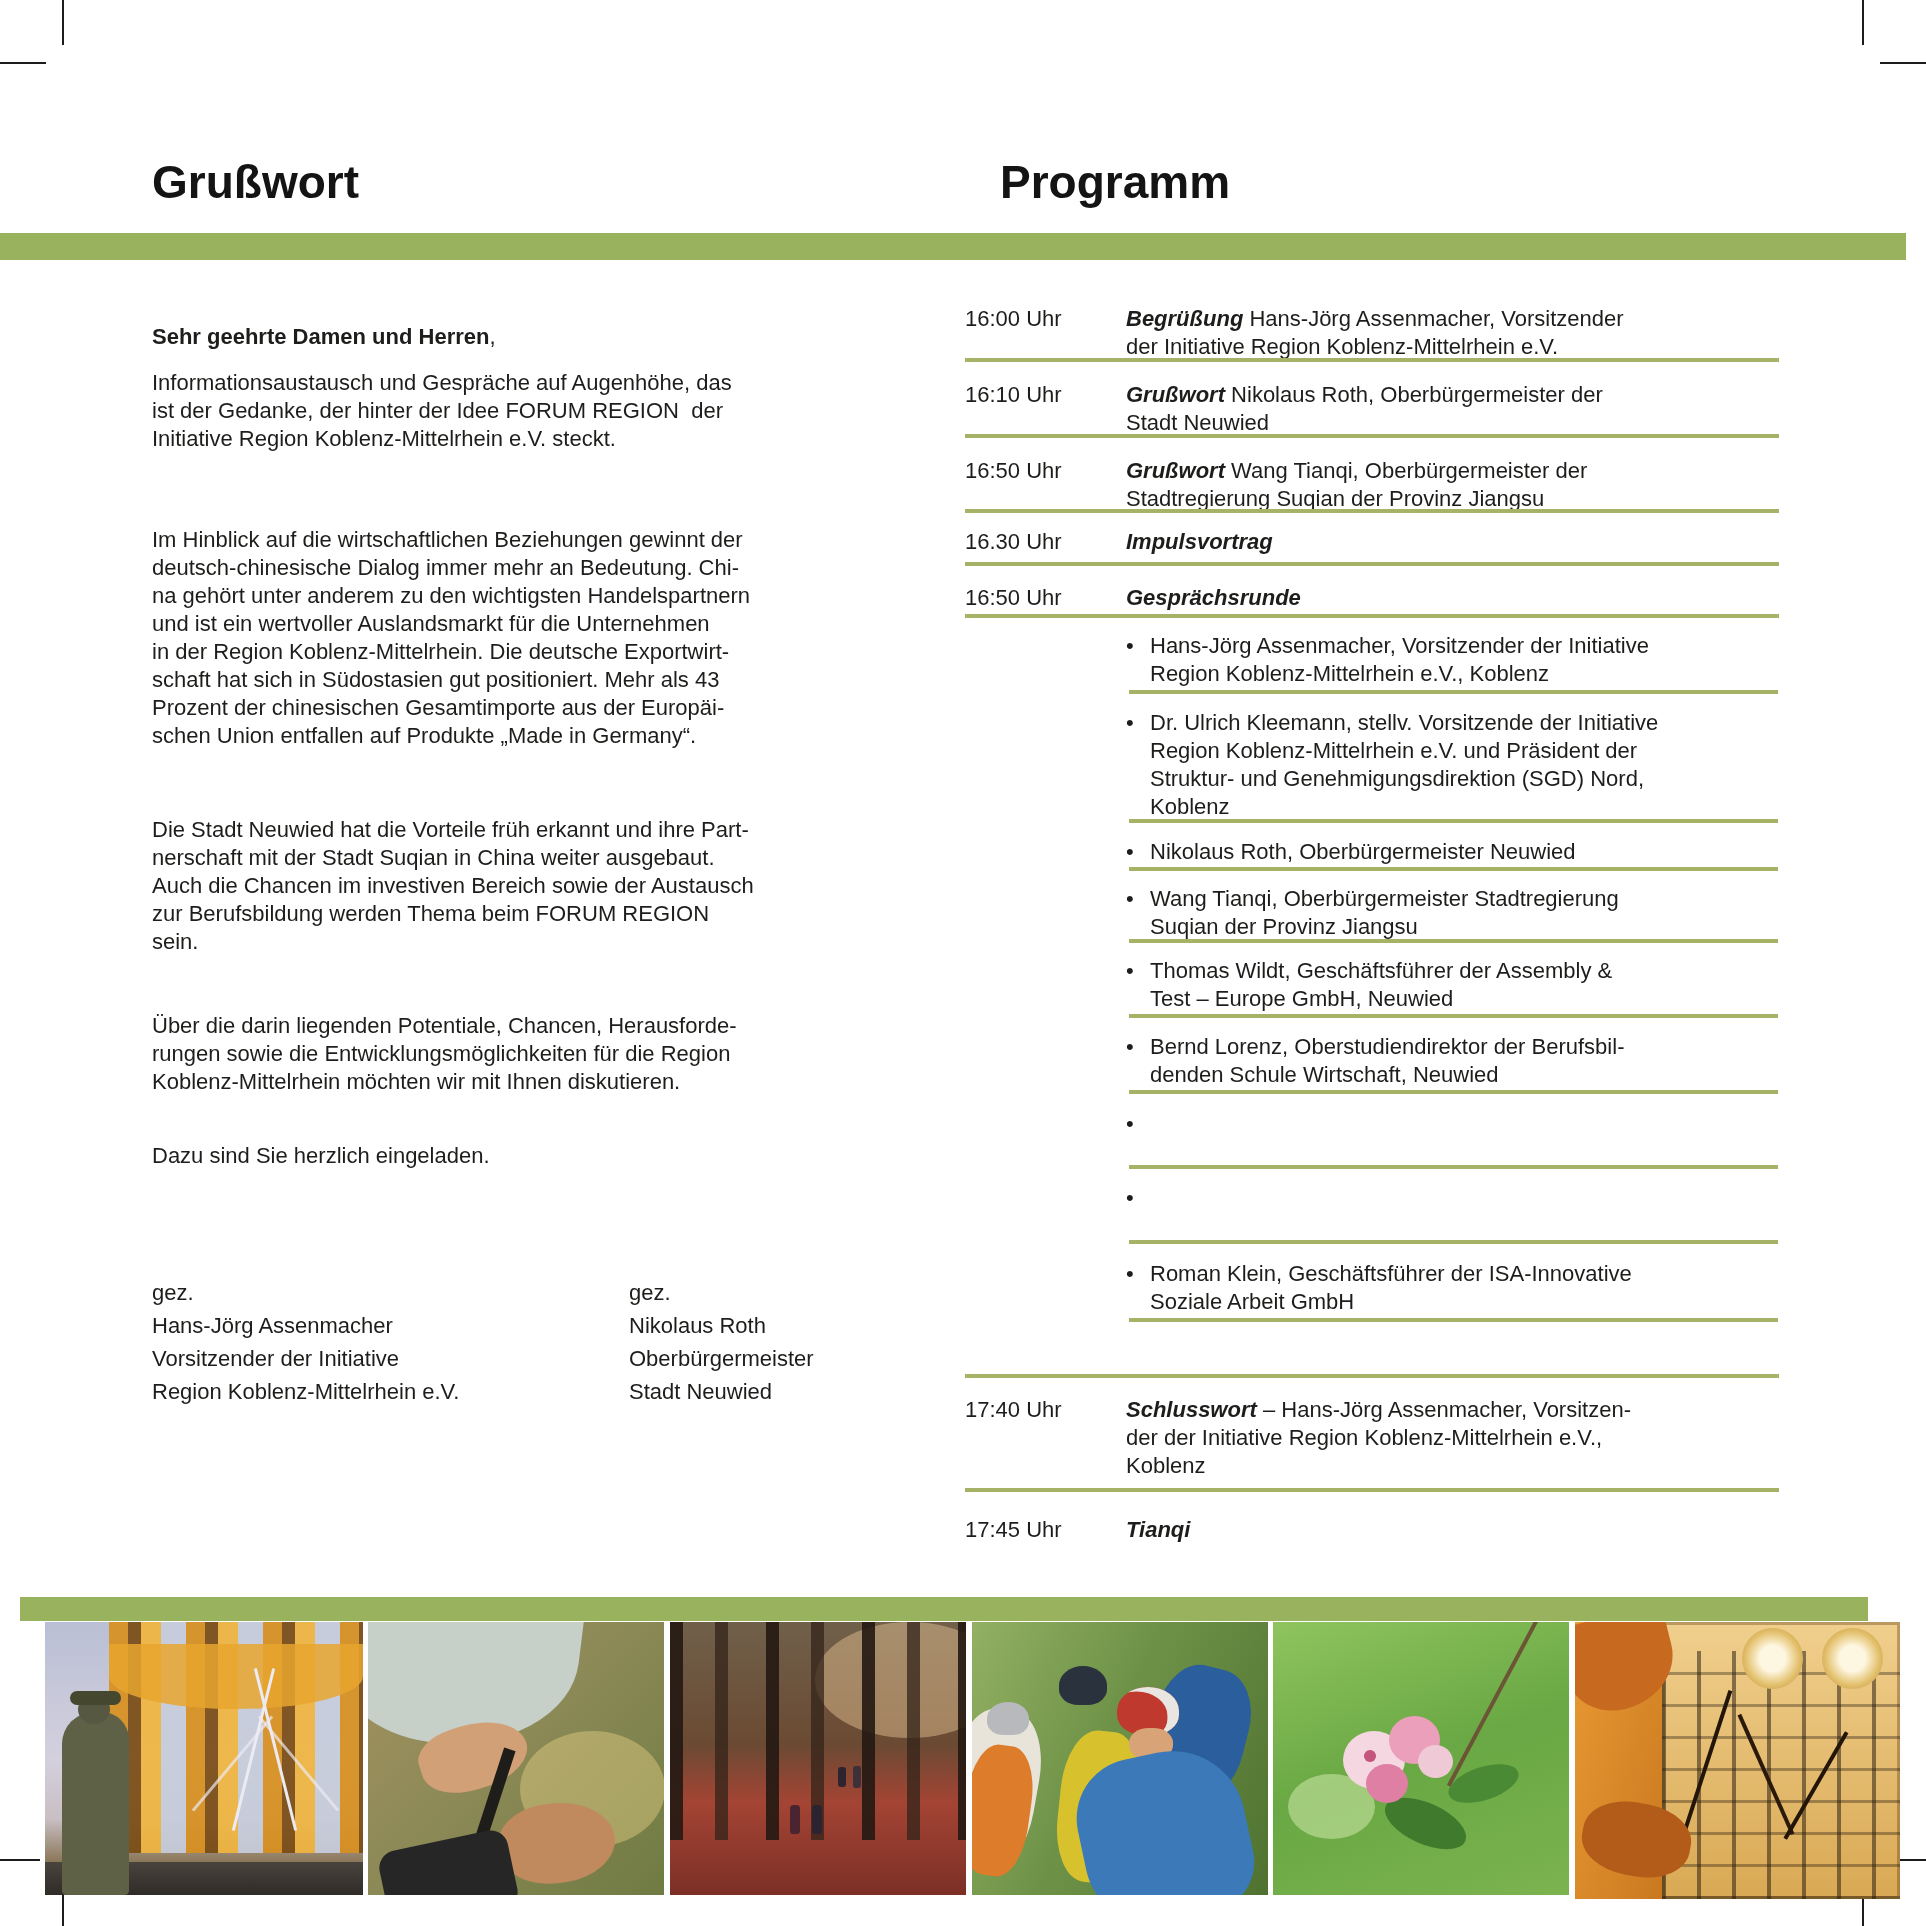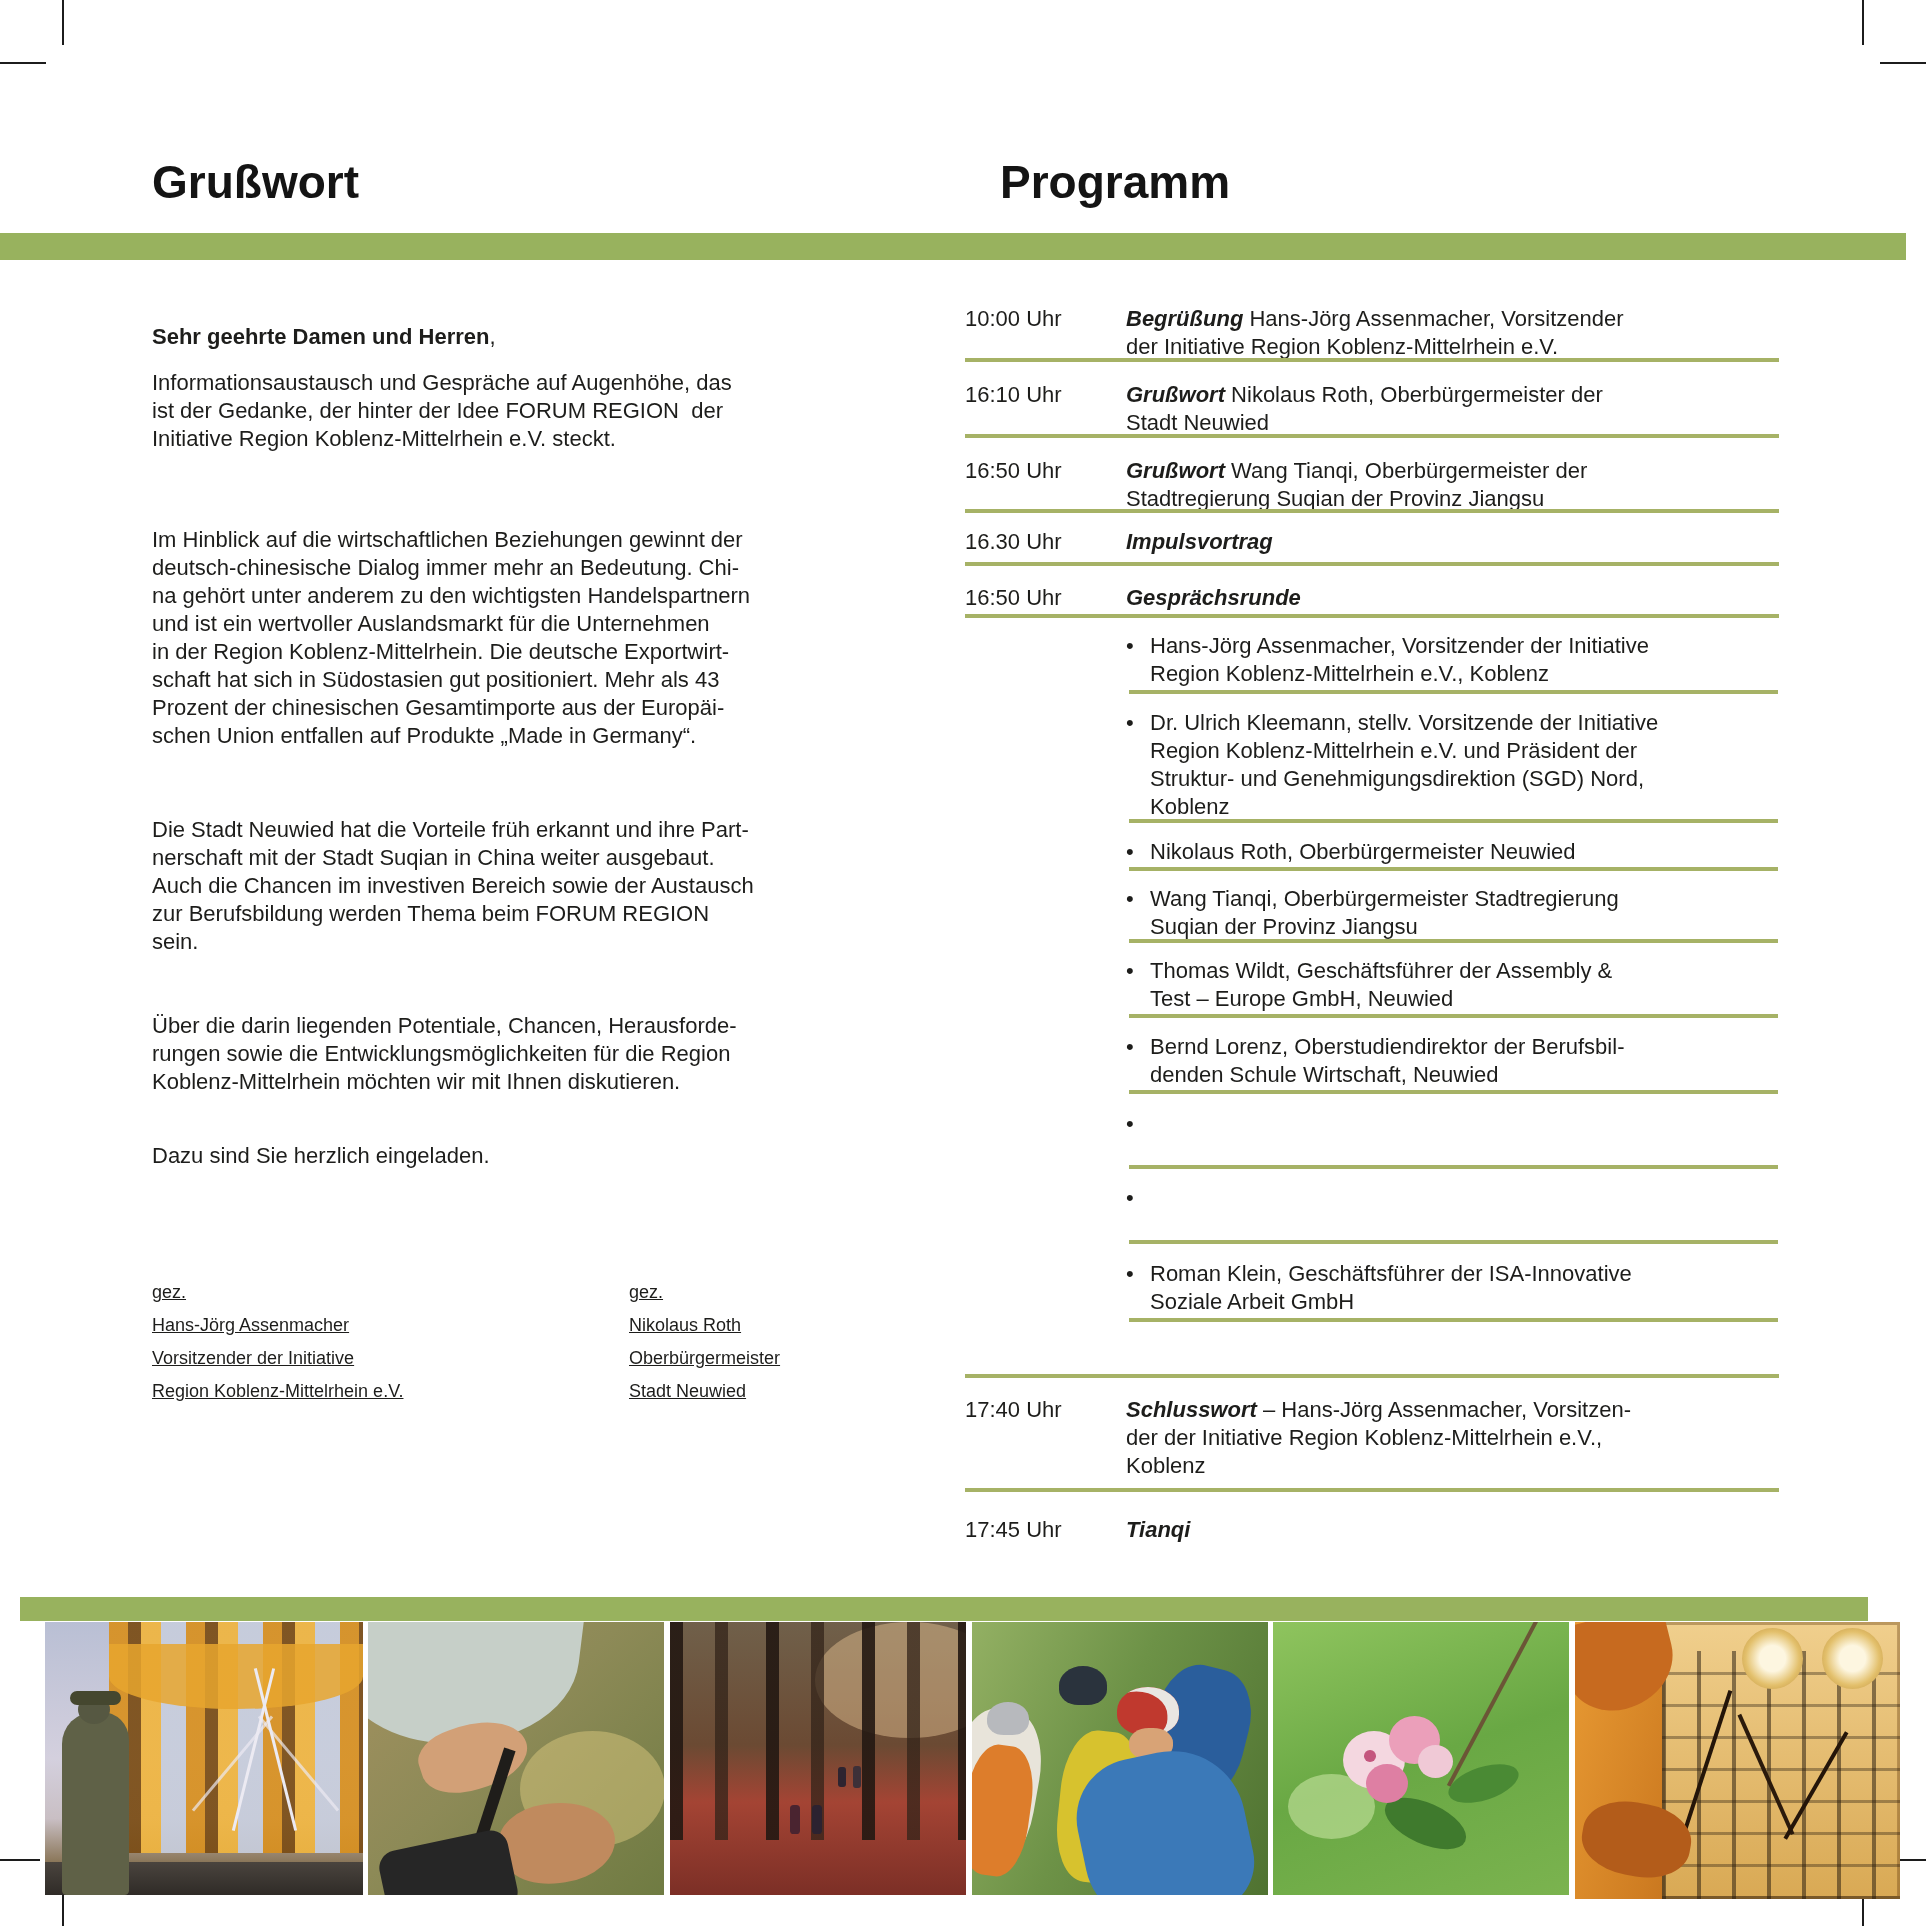--- a/index.html
+++ b/index.html
@@ -7,21 +7,21 @@
          font-family:"Liberation Sans",sans-serif;color:#1d1d1b;}
   
   .mark{position:absolute;background:#1c1c1c;}
   
   .title{position:absolute;top:155px;font-size:46px;font-weight:bold;letter-spacing:0;color:#141414;}
   
   .bar{position:absolute;background:#98b25e;}
   
   .para{position:absolute;left:152px;width:769px;font-size:22px;line-height:28px;white-space:pre-wrap;}
   .bold{font-weight:bold;}
-  .sig{position:absolute;width:450px;font-size:18px;line-height:33px;white-space:pre-wrap;text-decoration:underline;}
+  .sig{position:absolute;width:450px;font-size:22px;line-height:33px;white-space:pre-wrap;}
   
   .row{position:absolute;left:965px;width:814px;font-size:22px;line-height:28px;}
   .t{position:absolute;left:0;top:0;width:145px;}
   .d{position:absolute;left:161px;top:0;width:653px;}
   .kw{font-weight:bold;font-style:italic;}
   .rest{white-space:pre-wrap;}
   .sep{position:absolute;left:965px;width:814px;height:4.4px;background:#a6b266;}
   .bsep{position:absolute;left:1129px;width:649px;height:4.4px;background:#a6b266;}
   .bullet{position:absolute;left:1126px;width:656px;font-size:22px;line-height:28px;display:flex;}
   .bm{flex:0 0 24px;}
@@ -129,21 +129,21 @@
   <div class="sig" style="left:152px;top:1276px">gez.
 Hans-Jörg Assenmacher
 Vorsitzender der Initiative
 Region Koblenz-Mittelrhein e.V.</div>
   <div class="sig" style="left:629px;top:1276px">gez.
 Nikolaus Roth
 Oberbürgermeister
 Stadt Neuwied</div>
 
   <div class="row" style="top:305px">
-    <span class="t">10:00 Uhr</span>
+    <span class="t">16:00 Uhr</span>
     <span class="d"><span class="kw">Begrüßung</span><span class="rest"> Hans-Jörg Assenmacher, Vorsitzender
 der Initiative Region Koblenz-Mittelrhein e.V.</span></span>
   </div>
   <div class="sep" style="top:358px"></div>
 
   <div class="row" style="top:381px">
     <span class="t">16:10 Uhr</span>
     <span class="d"><span class="kw">Grußwort</span><span class="rest"> Nikolaus Roth, Oberbürgermeister der
 Stadt Neuwied</span></span>
   </div>

